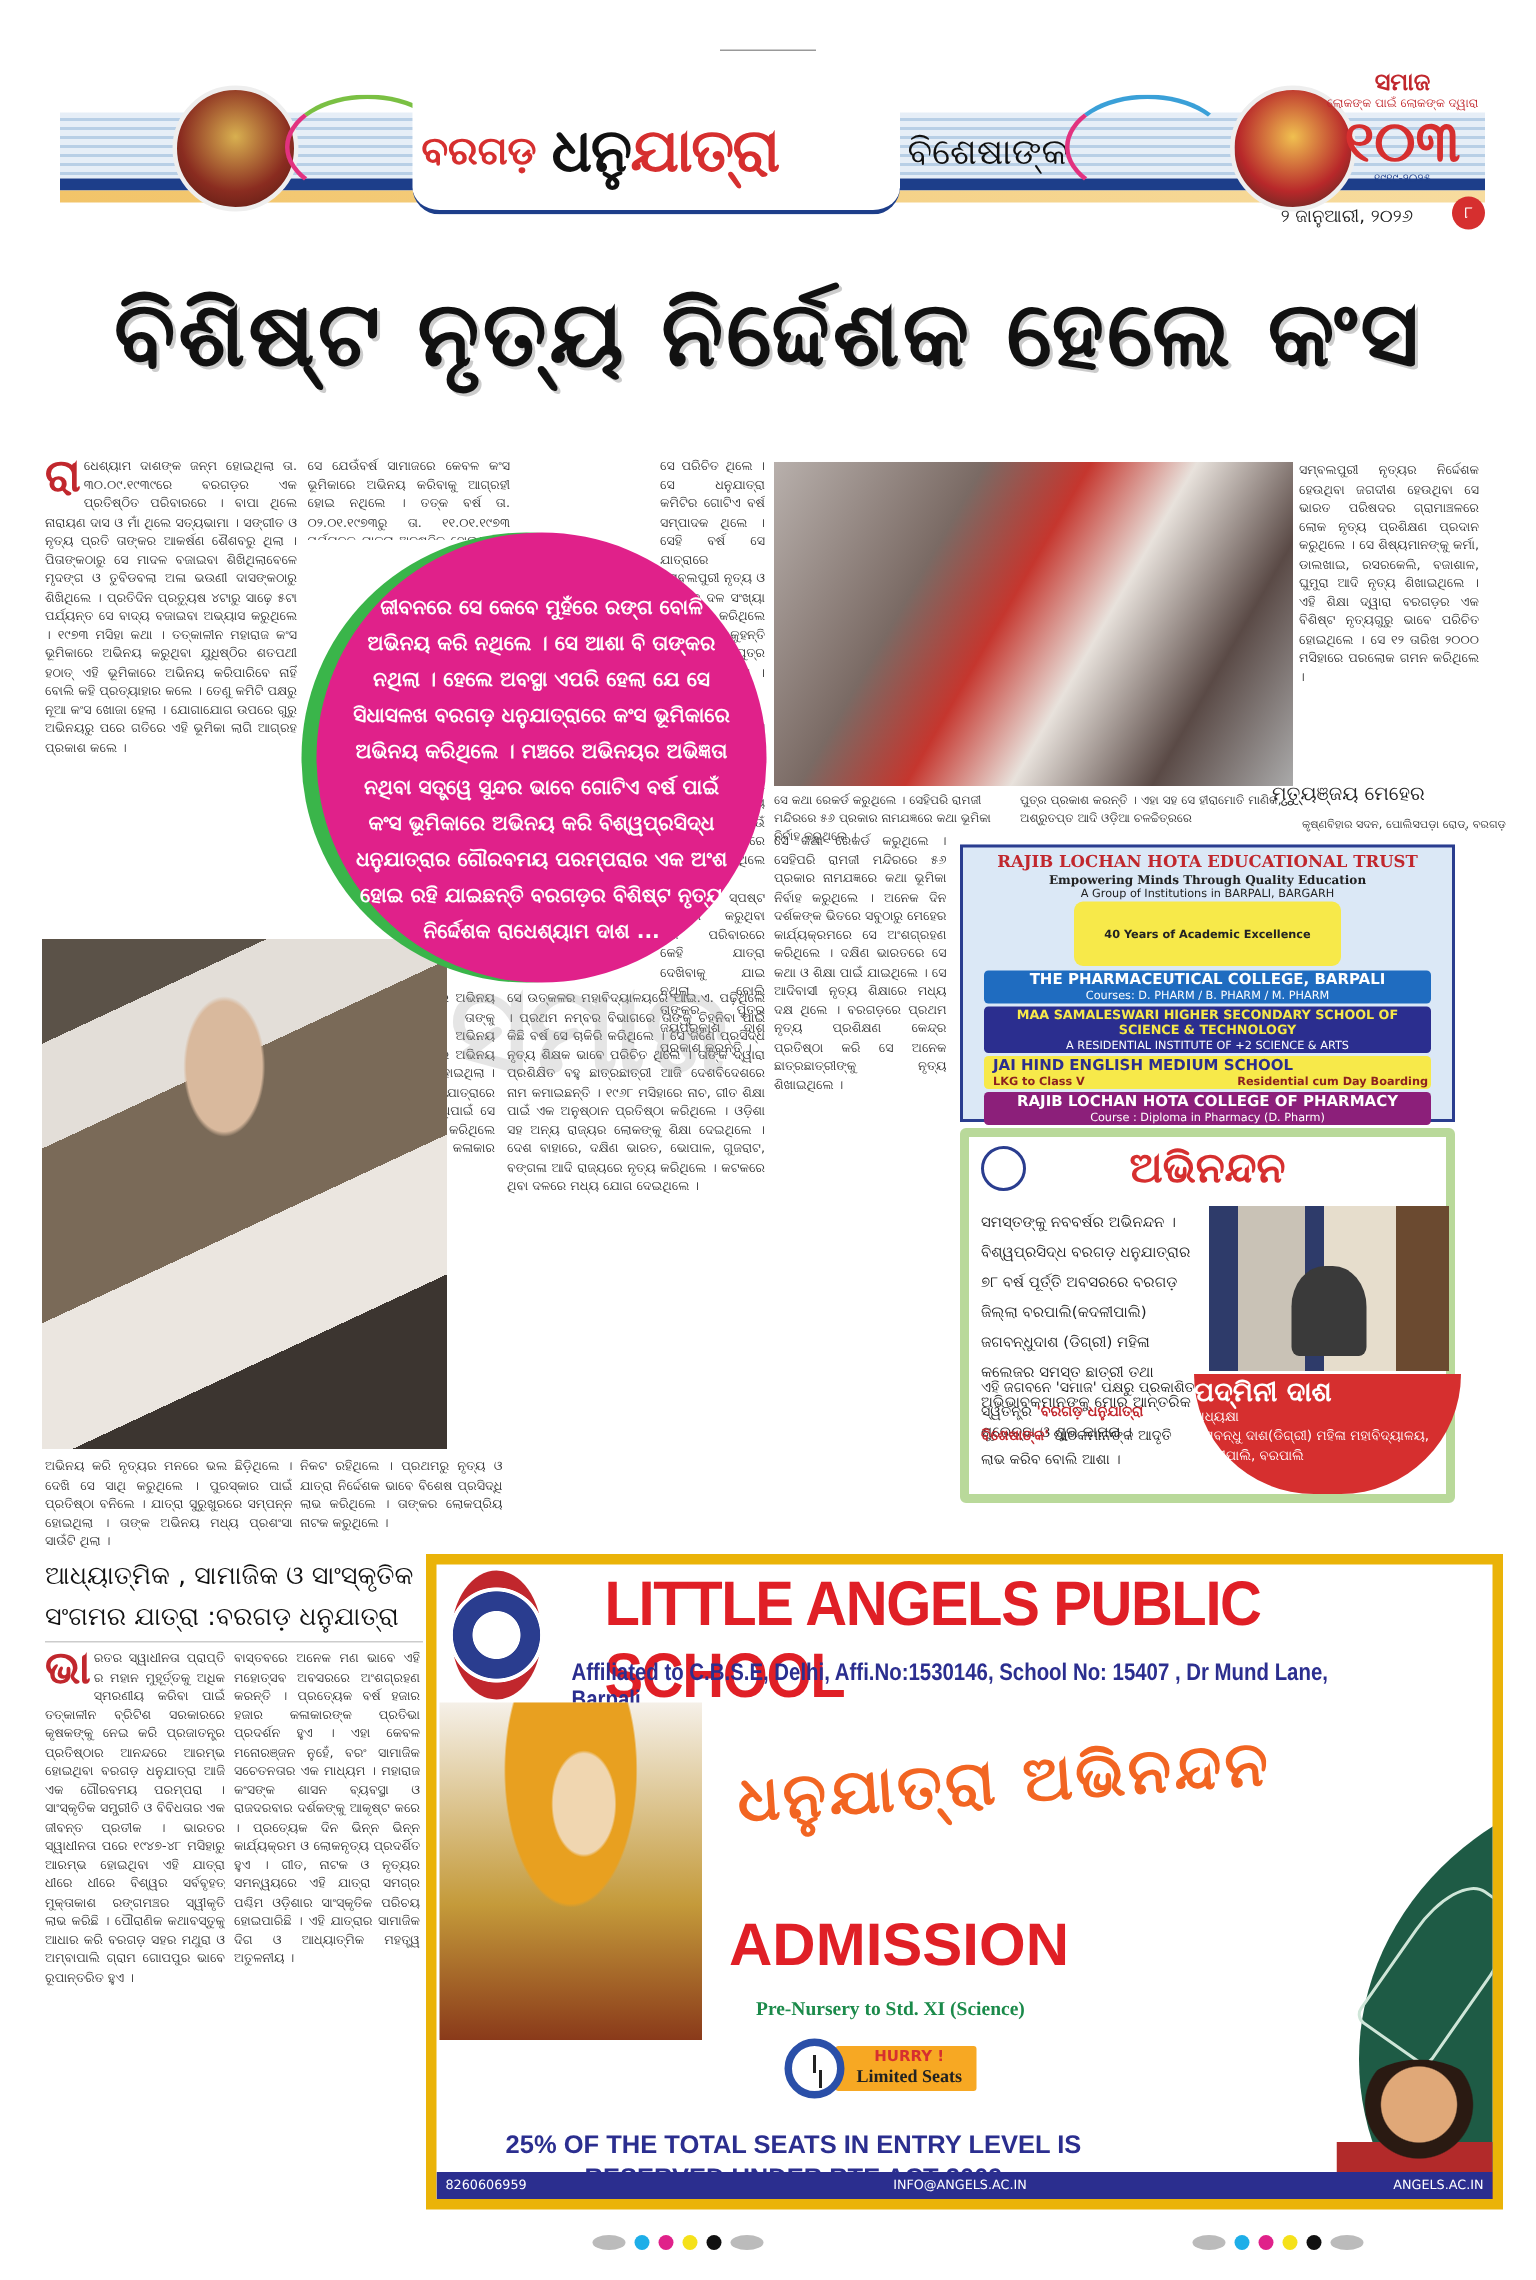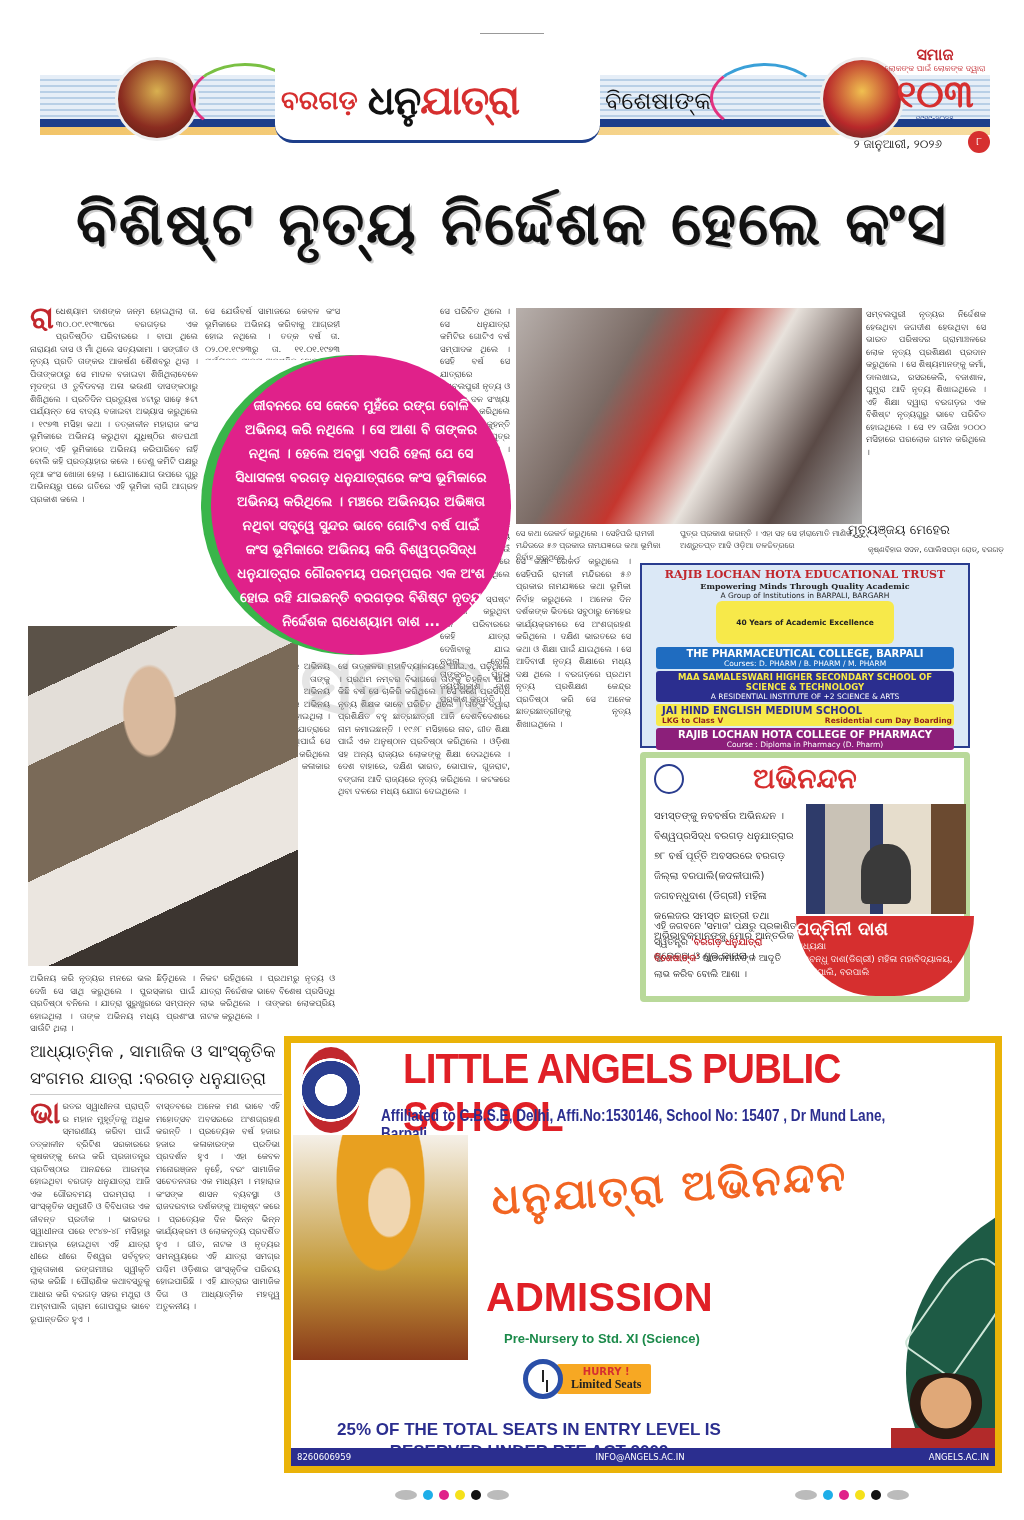--- a/index.html
+++ b/index.html
@@ -69,21 +69,21 @@
 .angels{position:absolute;left:284px;top:1036px;width:718px;height:437px;border:7px solid #eab308;background:#fff;overflow:hidden}
 .ang-logo{position:absolute;left:10px;top:4px;width:60px;height:86px;border-radius:50%;background:radial-gradient(circle,#fff 0 30%,#2a3d8f 31% 55%,#fff 56% 60%,#c1272d 61%)}
 .ang-title{position:absolute;left:112px;top:2px;font-size:42px;font-weight:bold;color:#e01f26;font-family:"Liberation Sans",sans-serif;letter-spacing:-1px;transform:scaleX(.92);transform-origin:left}
 .ang-aff{position:absolute;left:90px;top:64px;font-size:16px;font-weight:bold;color:#2b2e8f;font-family:"Liberation Sans",sans-serif;transform:scaleX(.85);transform-origin:left}
 .ang-kansa{position:absolute;left:2px;top:92px;width:175px;height:225px;background:radial-gradient(ellipse at 55% 30%,#f0d6b0 0 15%,transparent 16%),radial-gradient(ellipse at 50% 20%,#e8a020 0 35%,transparent 36%),linear-gradient(#f5f0e8,#c49a3a 60%,#8a3a1a)}
 .ang-odia{position:absolute;left:200px;top:120px;font-size:42px;font-weight:bold;color:#f26522;transform:rotate(-4deg);letter-spacing:2px}
 .ang-board{position:absolute;left:615px;top:140px;width:420px;height:380px;border-radius:50%;background:#1e5b45}
 .ang-plane{position:absolute;left:640px;top:210px;width:60px;height:120px;border:2px solid #cfe6d8;border-radius:40% 40% 8px 8px;transform:rotate(35deg)}
 .ang-kid{position:absolute;left:600px;top:330px;width:110px;height:100px;border-radius:50% 50% 0 0;background:radial-gradient(circle at 50% 30%,#e0a878 0 28%,#2a1a12 29% 40%,transparent 41%),linear-gradient(transparent 55%,#b22a2a 55%)}
 .ang-adm{position:absolute;left:195px;top:232px;font-size:40px;font-weight:bold;color:#e01f26;font-family:"Liberation Sans",sans-serif}
-.ang-pre{position:absolute;left:213px;top:288px;font-size:13px;font-weight:bold;color:#1b8a4a;font-family:Liberation Sans, sans-serif}
+.ang-pre{position:absolute;left:213px;top:288px;font-size:13px;font-weight:bold;color:#1b8a4a;font-family:Liberation Serif, serif}
 .ang-hurry{position:absolute;left:232px;top:316px;display:flex;align-items:center}
 .clock{width:40px;height:40px;border-radius:50%;border:5px solid #2a4fa8;background:#fff;position:relative;z-index:1}
 .clock:after{content:"";position:absolute;left:14px;top:6px;width:2px;height:12px;background:#222;box-shadow:4px 10px 0 -0px #222}
 .hurry-tag{background:#f7a823;margin-left:-6px;padding:2px 10px 2px 14px;text-align:center;border-radius:2px}
 .hurry-tag .a{font-size:10px;color:#d62f2f;font-weight:bold}
 .hurry-tag .b{font-size:12px;color:#222;font-weight:bold;font-family:"Liberation Serif",serif}
 .ang-rte{position:absolute;left:28px;top:376px;width:420px;text-align:center;font-size:17px;font-weight:bold;line-height:22px;color:#2b2e8f;font-family:"Liberation Sans",sans-serif}
 .ang-foot{position:absolute;left:0;right:0;bottom:0;height:18px;background:#2b2e8f;color:#fff;font-size:8.5px;display:flex;justify-content:space-between;align-items:center;padding:0 6px}
 .dots{position:absolute;top:1490px;display:flex;gap:6px;align-items:center}
 .dots .ov{width:22px;height:10px;border-radius:50%;background:#bbb}
@@ -136,21 +136,21 @@
 <div class="circle-quote">ଜୀବନରେ ସେ କେବେ ମୁହଁରେ ରଙ୍ଗ ବୋଳି ଅଭିନୟ କରି ନଥିଲେ । ସେ ଆଶା ବି ତାଙ୍କର ନଥିଲା । ହେଲେ ଅବସ୍ଥା ଏପରି ହେଲା ଯେ ସେ ସିଧାସଳଖ ବରଗଡ଼ ଧନୁଯାତ୍ରାରେ କଂସ ଭୂମିକାରେ ଅଭିନୟ କରିଥିଲେ । ମଞ୍ଚରେ ଅଭିନୟର ଅଭିଜ୍ଞତା ନଥିବା ସତ୍ତ୍ୱେ ସୁନ୍ଦର ଭାବେ ଗୋଟିଏ ବର୍ଷ ପାଇଁ କଂସ ଭୂମିକାରେ ଅଭିନୟ କରି ବିଶ୍ୱପ୍ରସିଦ୍ଧ ଧନୁଯାତ୍ରାର ଗୌରବମୟ ପରମ୍ପରାର ଏକ ଅଂଶ ହୋଇ ରହି ଯାଇଛନ୍ତି ବରଗଡ଼ର ବିଶିଷ୍ଟ ନୃତ୍ୟ ନିର୍ଦ୍ଦେଶକ ରାଧେଶ୍ୟାମ ଦାଶ ...</div>
 
 <div class="photo-dance"></div>
 <div class="cap" style="left:516px;top:528px;width:150px">ସେ କଥା ରେକର୍ଡ କରୁଥିଲେ । ସେହିପରି ରାମଜୀ ମନ୍ଦିରରେ ୫୬ ପ୍ରକାର ନାମଯଜ୍ଞରେ କଥା ଭୂମିକା ନିର୍ବାହ କରୁଥିଲେ ।</div>
 <div class="cap" style="left:680px;top:528px;width:180px">ପୁତ୍ର ପ୍ରକାଶ କରନ୍ତି । ଏହା ସହ ସେ ହୀରାମୋତି ମାଣିକ, ଅଶ୍ରୁତପ୍ତ ଆଦି ଓଡ଼ିଆ ଚଳଚ୍ଚିତ୍ରରେ</div>
 <div class="author">ମୃତ୍ୟୁଞ୍ଜୟ ମେହେର</div>
 <div class="author-sub">କୃଷ୍ଣବିହାର ସଦନ, ପୋଲିସପଡ଼ା ରୋଡ୍, ବରଗଡ଼</div>
 
 <div class="trust">
   <div class="t1">RAJIB LOCHAN HOTA EDUCATIONAL TRUST</div>
-  <div class="t2">Empowering Minds Through Quality Academic</div>
+  <div class="t2">Empowering Minds Through Quality Education</div>
   <div class="t3">A Group of Institutions in BARPALI, BARGARH</div>
   <div class="t4">40 Years of Academic Excellence</div>
   <div class="tb tb1">
     <div class="h">THE PHARMACEUTICAL COLLEGE, BARPALI</div>
     <div class="s">Courses: D. PHARM / B. PHARM / M. PHARM</div>
   </div>
   <div class="tb tb2">
     <div class="h" style="font-size:8.5px">MAA SAMALESWARI HIGHER SECONDARY SCHOOL OF SCIENCE &amp; TECHNOLOGY</div>
     <div class="s">A RESIDENTIAL INSTITUTE OF +2 SCIENCE &amp; ARTS</div>
   </div>

